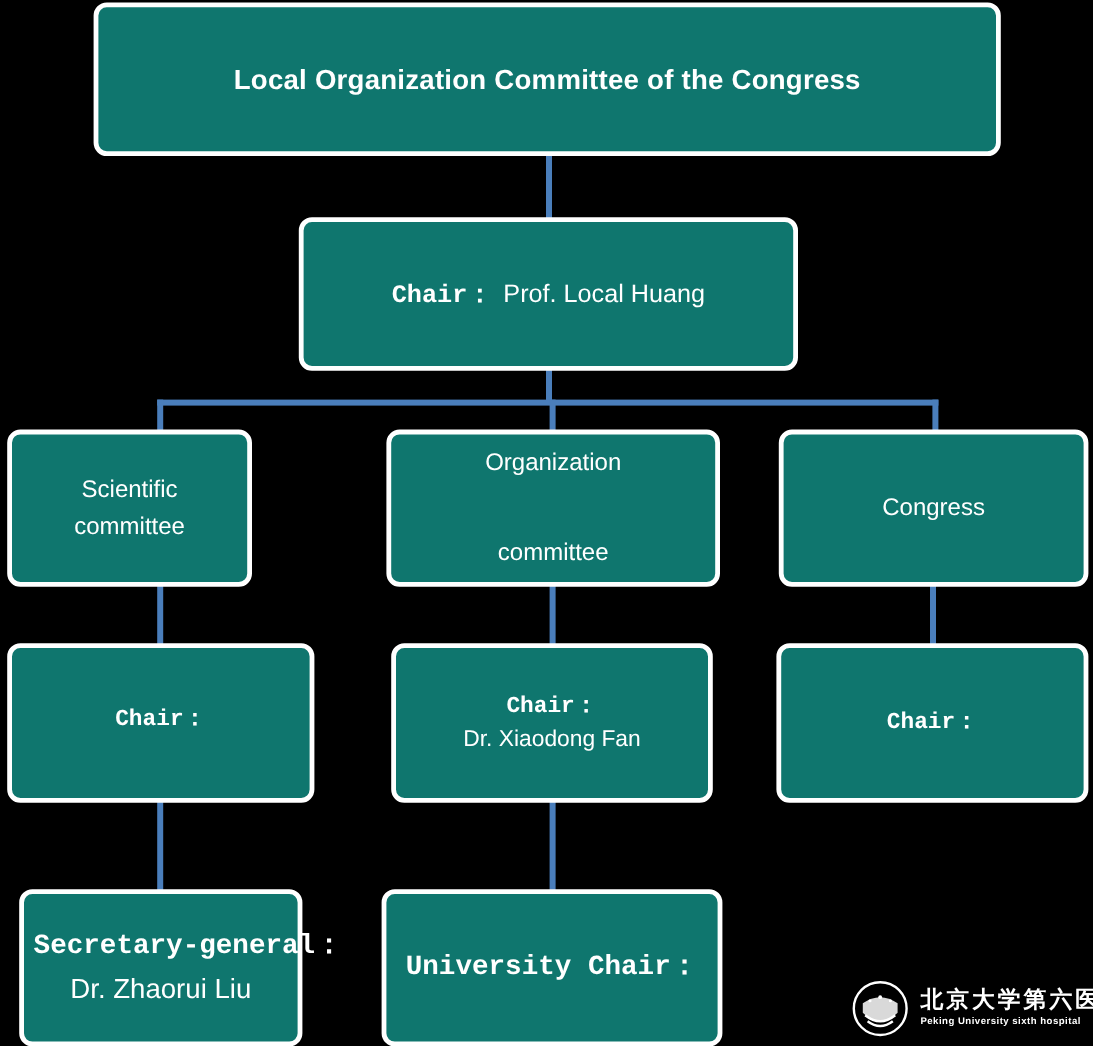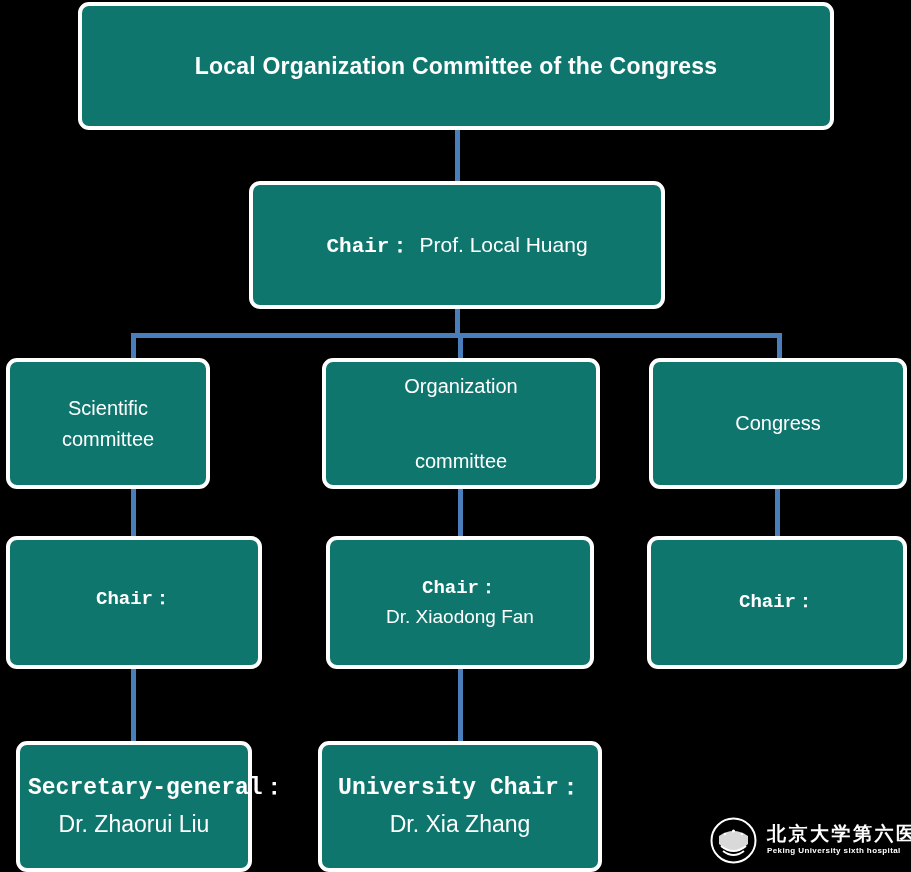--- a/index.html
+++ b/index.html
@@ -219,21 +219,20 @@
     <span class="spacer"></span>
   </div>
 
   <div class="node leafnode" id="node-secretary">
     <span class="line bold">Secretary-general：</span>
     <span class="line">Dr. Zhaorui Liu</span>
   </div>
 
   <div class="node leafnode" id="node-assoc">
     <span class="line bold">University Chair：</span>
-    <span class="line">Dr. Xia Zhang</span>
   </div>
 
   <div id="logo">
     <span id="logo-emblem">
       <svg width="49" height="49" viewBox="0 0 49 49" xmlns="http://www.w3.org/2000/svg">
         <circle cx="24.5" cy="24.5" r="22" fill="none" stroke="#ffffff" stroke-width="2"></circle>
         <path d="M10 20 Q24.5 10 39 20 L39 28 Q24.5 42 10 28 Z" fill="#ffffff" opacity="0.85"></path>
         <path d="M12 30 Q24.5 40 37 30" fill="none" stroke="#ffffff" stroke-width="2"></path>
         <path d="M14 35 Q24.5 43 35 35" fill="none" stroke="#ffffff" stroke-width="2"></path>
         <circle cx="24.5" cy="15" r="1.6" fill="#ffffff"></circle>

